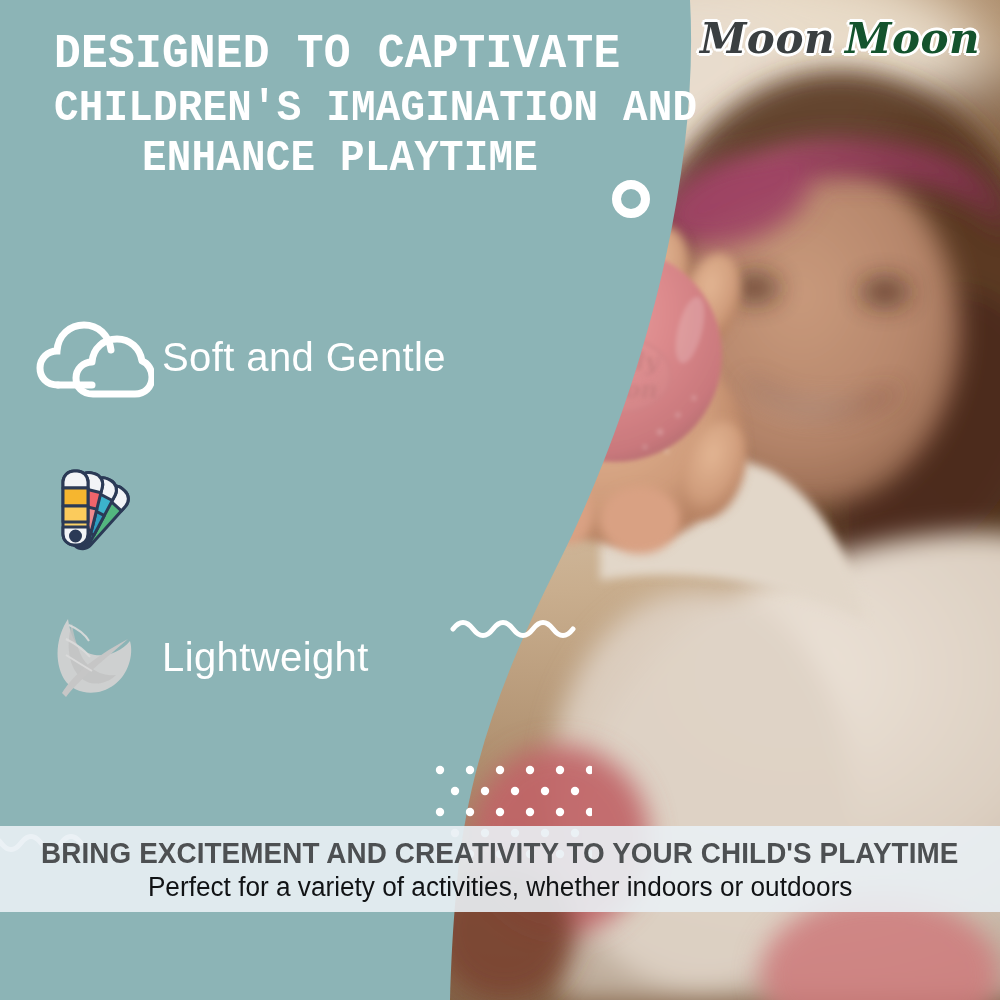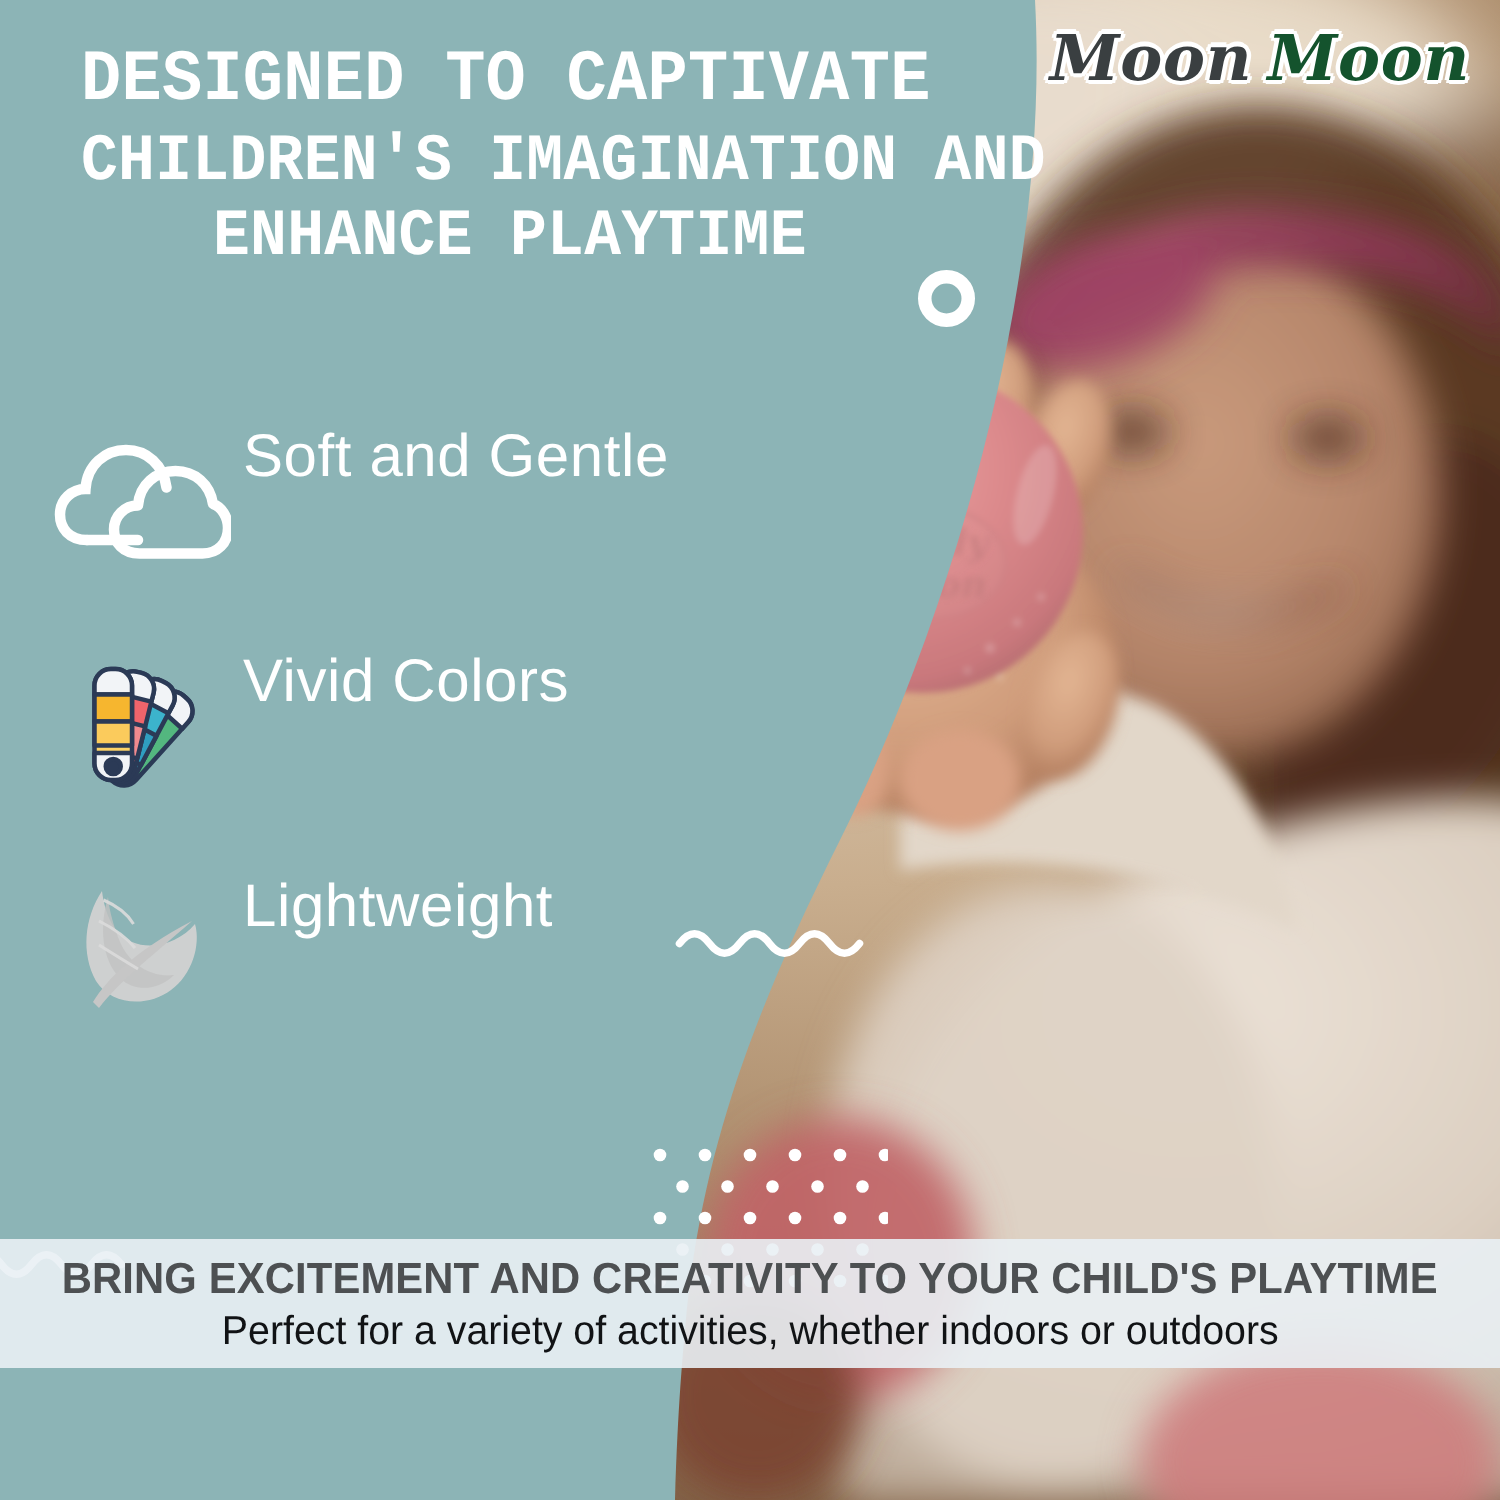--- a/index.html
+++ b/index.html
@@ -72,21 +72,21 @@
       -2px -2px 0 #fff,  2px -2px 0 #fff,
       -2px  2px 0 #fff,  2px  2px 0 #fff,
        0px -3px 0 #fff,  0px  3px 0 #fff,
       -3px  0px 0 #fff,  3px  0px 0 #fff;
   }
 
   
   .features { position:absolute; left:36px; top:282px; width:460px; }
   .feature {
     display:flex;
-    align-items:flex-start;
+    align-items:center;
     height:150px;
   }
   .feature .ficon {
     width:118px; height:100px;
     display:flex; align-items:center; justify-content:center;
     flex:0 0 118px;
   }
   .feature .flabel {
     color:#ffffff;
     font-size:40px;
@@ -391,21 +391,20 @@
               <rect x="18" y="14" width="25" height="74" rx="11" fill="#fbd268"></rect>
               <path d="M18 31 h25 v-6 a11 11 0 0 0 -11 -11 h-3 a11 11 0 0 0 -11 11 z" fill="#f2f4f7"></path>
               <rect x="18" y="31" width="25" height="18" fill="#f6b62f"></rect>
               <rect x="18" y="49" width="25" height="16" fill="#fbcb5c"></rect>
               <path d="M18 70 h25 v7 a11 11 0 0 1 -11 11 h-3 a11 11 0 0 1 -11 -11 z" fill="#f2f4f7"></path>
               <circle cx="30.5" cy="79" r="5" fill="#2b3a56"></circle>
             </g>
           </g>
         </svg>
       </span>
-      <span class="flabel">Vivid Colors</span>
     </div>
 
     <div class="feature">
       <span class="ficon">
         <svg width="106" height="96" viewBox="0 0 106 96" xmlns="http://www.w3.org/2000/svg">
           <g fill="#d2d2d2">
             <path d="M26 10 C14 28 12 52 22 70 C32 86 56 88 72 76 C86 66 92 46 88 32
                      C78 44 60 50 46 44 C34 39 28 26 26 10 Z" opacity="0.95"></path>
             <path d="M30 14 C24 34 26 56 38 68 C48 78 64 76 74 66
                      C58 68 44 58 38 44 C34 34 31 24 30 14 Z" fill="#c2c2c2" opacity="0.8"></path>

